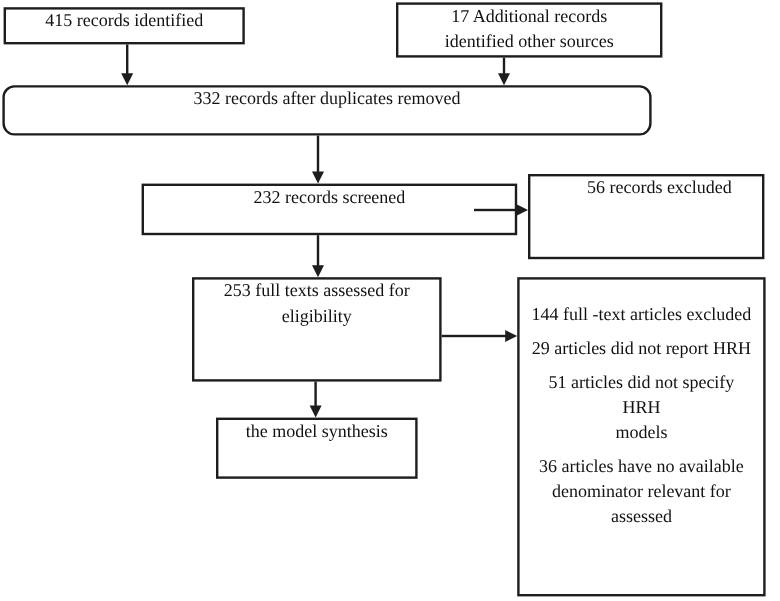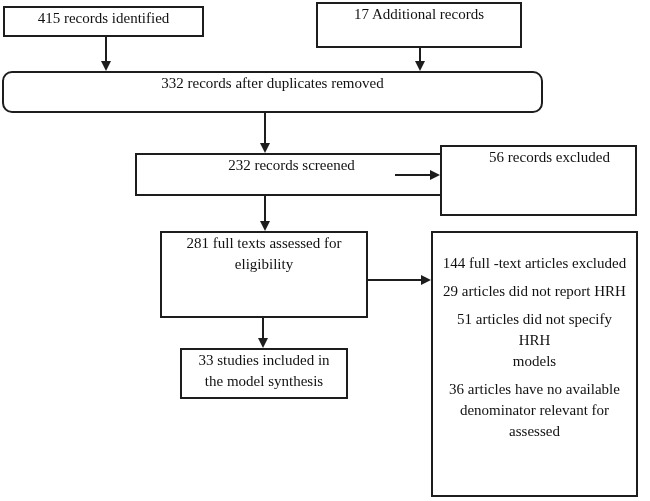--- a/index.html
+++ b/index.html
@@ -27,23 +27,23 @@
     flex-direction: column;
     align-items: center;
     justify-content: flex-start;
     text-align: center;
     font-size: 15px;
     line-height: 21px;
     padding: 0 6px;
   }
 
   #box-identified      { left: 3px;   top: 6px;   width: 201px; height: 31px; }
-  #box-additional      { left: 316px; top: 2px;   width: 206px; height: 46px; font-family: Liberation Serif, serif; }
+  #box-additional      { left: 330px; top: 2px;   width: 222px; height: 46px; font-family: Liberation Serif, serif; }
   #box-dedup           { left: 2px;   top: 71px;  width: 541px; height: 42px; border-radius: 10px; }
-  #box-screened        { left: 135px; top: 153px; width: 313px; height: 43px; }
+  #box-screened        { left: 118px; top: 153px; width: 313px; height: 43px; }
   #box-screen-excluded { left: 440px; top: 145px; width: 197px; height: 71px; padding-left: 28px; }
   #box-fulltext        { left: 160px; top: 231px; width: 208px; height: 87px; }
   #box-ft-excluded     {
     left: 431px; top: 231px; width: 207px; height: 266px;
     justify-content: flex-start;
     padding: 20px 8px 16px 8px;
   }
   #box-included        { left: 180px; top: 348px; width: 168px; height: 51px; }
 
   #box-ft-excluded .para { margin-bottom: 7px; }
@@ -89,36 +89,37 @@
 <body>
 
 <div class="canvas">
 
   <div class="box" id="box-identified">
     <div>415 records identified</div>
   </div>
 
   <div class="box" id="box-additional">
     <div>17 Additional records</div>
+    <div>identified other sources</div>
   </div>
 
   <div class="box" id="box-dedup">
     <div>332 records after duplicates removed</div>
   </div>
 
   <div class="box" id="box-screened">
     <div>232 records screened</div>
   </div>
 
   <div class="box" id="box-screen-excluded">
     <div>56 records excluded</div>
   </div>
 
   <div class="box" id="box-fulltext">
-    <div>281 full texts assessed for</div>
+    <div>253 full texts assessed for</div>
     <div>eligibility</div>
   </div>
 
   <div class="box" id="box-ft-excluded">
     <div class="para">
       <div>144 full -text articles excluded</div>
     </div>
     <div class="para">
       <div>29 articles did not report HRH</div>
     </div>
@@ -127,21 +128,20 @@
       <div>models</div>
     </div>
     <div class="para">
       <div>36 articles have no available</div>
       <div>denominator relevant for</div>
       <div>assessed</div>
     </div>
   </div>
 
   <div class="box" id="box-included">
-    <div>33 studies included in</div>
     <div>the model synthesis</div>
   </div>
 
   <div class="vline" id="a1-line"></div>
   <div class="head-down" id="a1-head"></div>
 
   <div class="vline" id="a2-line"></div>
   <div class="head-down" id="a2-head"></div>
 
   <div class="vline" id="a3-line"></div>

